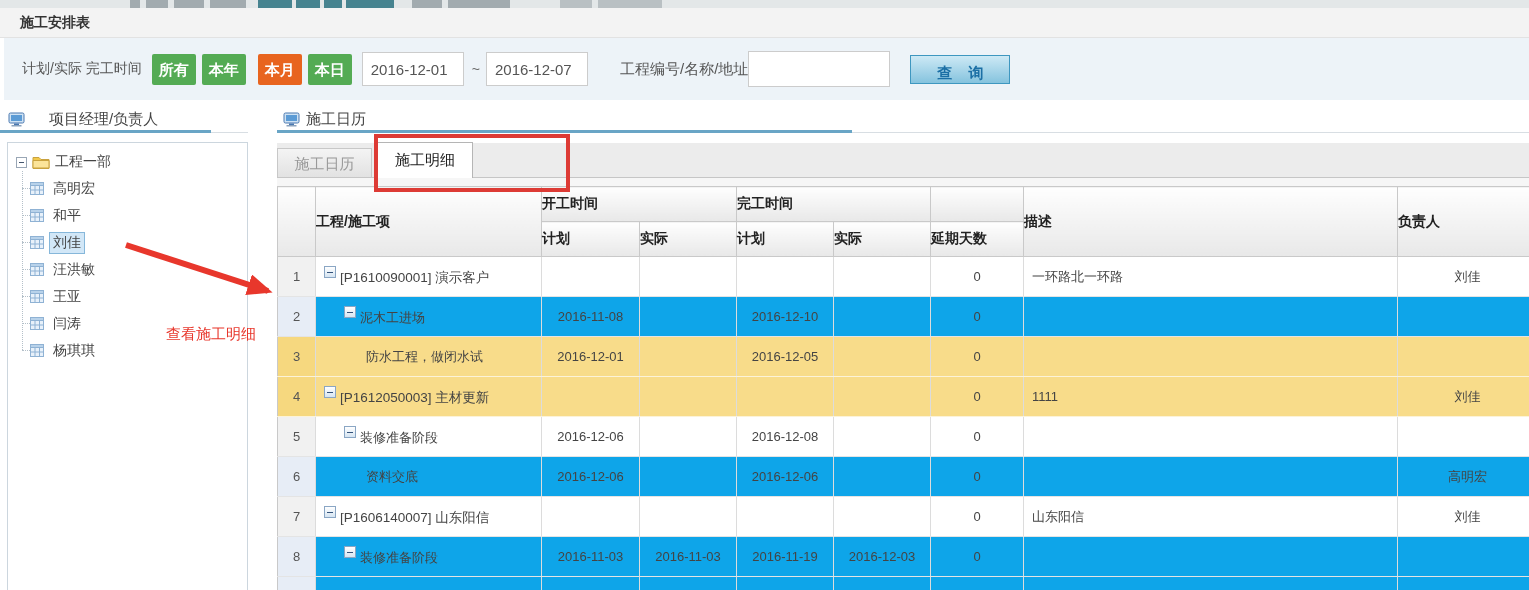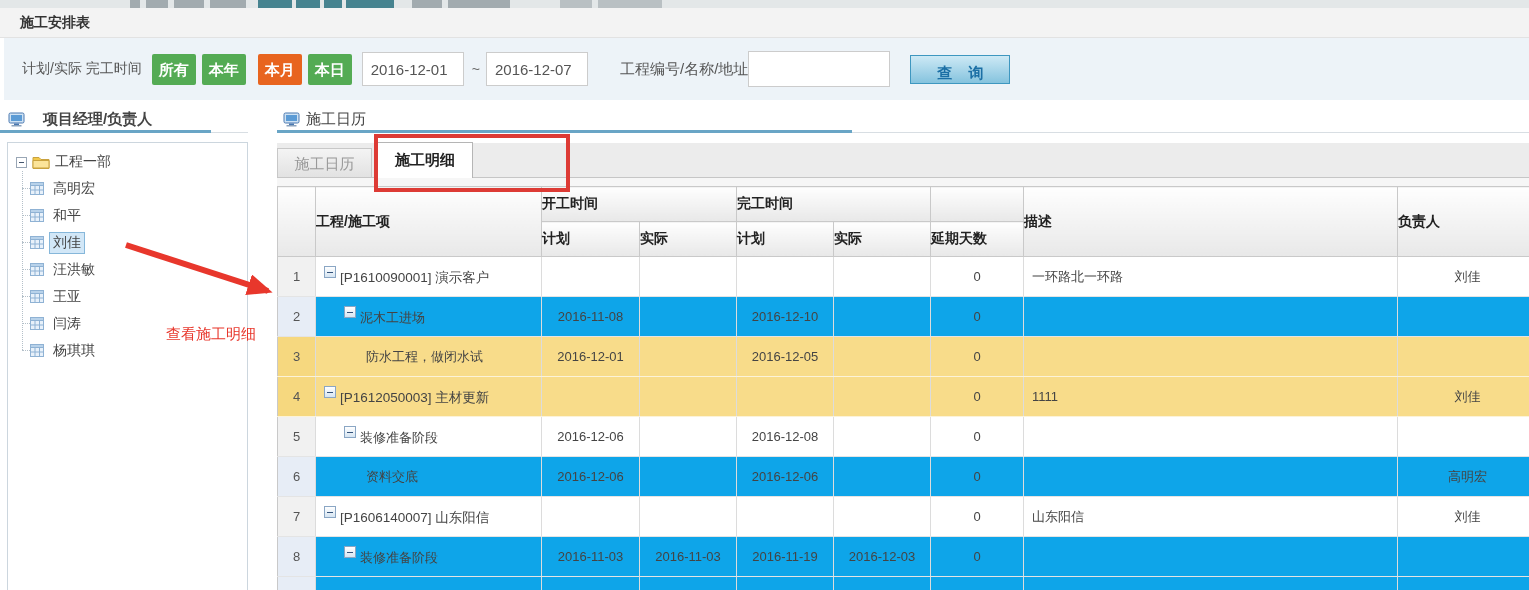--- a/index.html
+++ b/index.html
@@ -32,21 +32,21 @@
             color:#555; padding-left:8px; font-family:"Liberation Sans",sans-serif; }
   .sep { color:#666; font-size:14px; margin:0 6px 0 8px; }
   .kw-label { font-size:15px; color:#555; margin-left:32px; }
   .kinput { width:142px; height:36px; border:1px solid #ccc; background:#fff; font-size:14px; padding-left:6px; }
   .search-btn { margin-left:20px; width:100px; height:29px;
                 background:linear-gradient(#cde9f5,#85c3de); border:1px solid #3e97c0;
                 color:#1b6fa5; font-size:15px; font-weight:bold; letter-spacing:6px;
                 text-align:center; line-height:33px; cursor:pointer; padding-left:6px; }
 
   
-  .side-header { position:absolute; left:8px; top:110px; display:flex; align-items:center; gap:18px;font-weight:bold; }
+  .side-header { position:absolute; left:8px; top:110px; display:flex; align-items:center; gap:24px; }
   .side-header .txt, .main-header .txt { font-size:15px; color:#444; }
   .blue-line-side { position:absolute; left:0; top:130px; width:211px; height:3px; background:#69a5c6; }
   .thin-line-side { position:absolute; left:211px; top:132px; width:37px; height:1px; background:#d8dee3; }
   .tree-panel { position:absolute; left:7px; top:142px; width:241px; height:460px;
                 border:1px solid #ccd6de; background:#fff; font-size:14px; color:#444; }
   .tree-root-row { display:flex; align-items:center; gap:5px; margin:10px 0 0 8px; }
   .minus-box { display:inline-block; width:11px; height:11px; border:1px solid #99a6b5;
                background:#fff; position:relative; flex:none; }
   .minus-box::after { content:""; position:absolute; left:2px; right:2px; top:4px; height:1px; background:#44566e; }
   .tree-children { list-style:none; margin:4px 0 0 22px; position:relative; }
@@ -63,21 +63,21 @@
   .blue-line-main { position:absolute; left:277px; top:130px; width:575px; height:3px; background:#69a5c6; }
   .thin-line-main { position:absolute; left:852px; top:132px; width:677px; height:1px; background:#d8dee3; }
   .tabs-bar { position:absolute; left:277px; top:143px; width:1252px; height:35px;
               background:#ececec; border-bottom:1px solid #c6c6c6; }
   .tab { position:absolute; text-align:center; font-size:15px; cursor:pointer; }
   .tab.inactive { left:0; bottom:0; width:95px; height:29px; line-height:29px;
                   background:linear-gradient(#f4f4f4,#e2e2e2); border:1px solid #c8c8c8;
                   border-bottom:none; color:#999; }
   .tab.active { left:100px; bottom:-1px; width:96px; height:36px; line-height:34px;
                 background:#fff; border:1px solid #b5b5b5; border-bottom:none;
-                color:#222; font-weight:bold; z-index:2; }
+                color:#222; font-weight:normal; z-index:2; }
   .below-tabs { position:absolute; left:277px; top:178px; width:1252px; height:8px; background:#f6f6f6; }
 
   
   .table-wrap { position:absolute; left:277px; top:186px; width:1252px; height:404px; overflow:hidden; }
   table.grid { border-collapse:collapse; table-layout:fixed; width:1260px; background:#fff; }
   .grid th { background:linear-gradient(#fefefe,#e8e8e8); border:1px solid #c9c9c9;
              font-size:14px; font-weight:bold; color:#222; height:35px; text-align:left; }
   .grid td { border-right:1px solid #dcdcdc; border-bottom:1px solid #e4e4e4;
              height:40px; font-size:13px; color:#444; overflow:hidden; white-space:nowrap; }
   .grid td.num { border-left:1px solid #c9c9c9; text-align:center; color:#555; }

